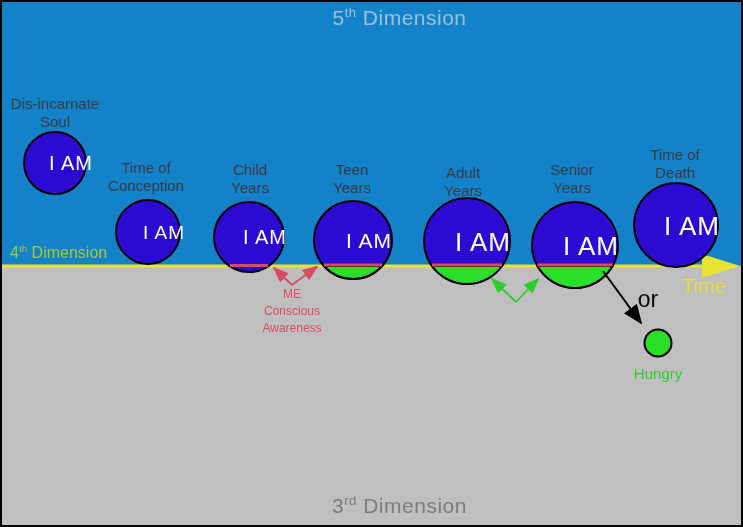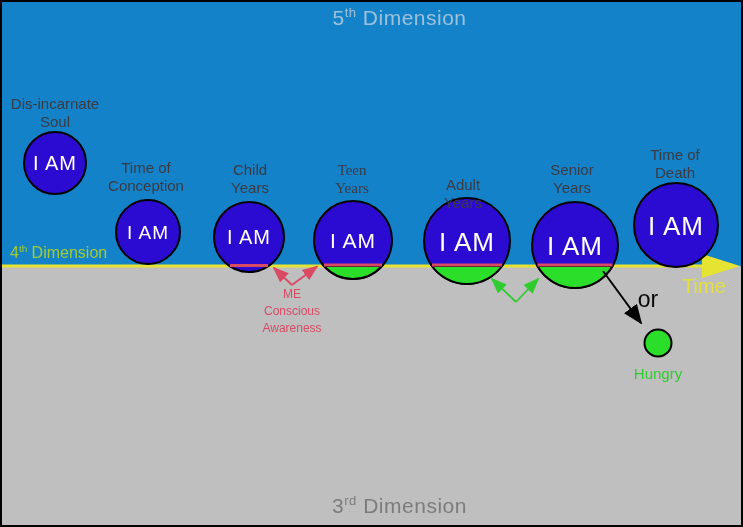--- a/index.html
+++ b/index.html
@@ -7,21 +7,21 @@
     position:relative;width:743px;height:527px;overflow:hidden;
     font-family:"Liberation Sans","DejaVu Sans",sans-serif;
     background:#BFBFBF;
   }
   .sky{position:absolute;left:0;top:0;width:743px;height:266px;background:#1482C8;}
   .ground{position:absolute;left:0;top:266px;width:743px;height:261px;background:#BFBFBF;}
   svg.shapes{position:absolute;left:0;top:0;width:743px;height:527px;}
   .txt{position:absolute;text-align:center;white-space:nowrap;}
   .dimtitle{font-size:21px;letter-spacing:0.5px;margin-left:28px;}
   .clabel{font-size:15px;line-height:18px;color:#3A3A42;width:120px;}
-  .iam{color:#FFFFFF;letter-spacing:1px;text-align:center;position:absolute;}
+  .iam{color:#FFFFFF;letter-spacing:1px;text-align:center;position:absolute;padding-left:16px;}
   sup{font-size:0.62em;}
   .frame{position:absolute;left:0;top:0;right:0;bottom:0;border:2px solid #000;pointer-events:none;z-index:50;}
 </style>
 </head>
 <body>
 
 <div id="canvas">
 
   <div class="sky"></div>
   <div class="ground"></div>
@@ -92,25 +92,25 @@
       <div>Soul</div>
   </div>
   <div class="txt clabel" style="left:86px;top:159px;">
     <div>Time of</div>
       <div>Conception</div>
   </div>
   <div class="txt clabel" style="left:190px;top:161px;">
     <div>Child</div>
       <div>Years</div>
   </div>
-  <div class="txt clabel" style="left:292px;top:161px;font-family:Liberation Serif, serif;">
+  <div class="txt clabel" style="left:292px;top:161px;">
     <div>Teen</div>
       <div>Years</div>
   </div>
-  <div class="txt clabel" style="left:403px;top:164px;margin-top:12px;">
+  <div class="txt clabel" style="left:403px;top:164px;">
     <div>Adult</div>
       <div>Years</div>
   </div>
   <div class="txt clabel" style="left:512px;top:161px;">
     <div>Senior</div>
       <div>Years</div>
   </div>
   <div class="txt clabel" style="left:615px;top:146px;">
     <div>Time of</div>
       <div>Death</div>

